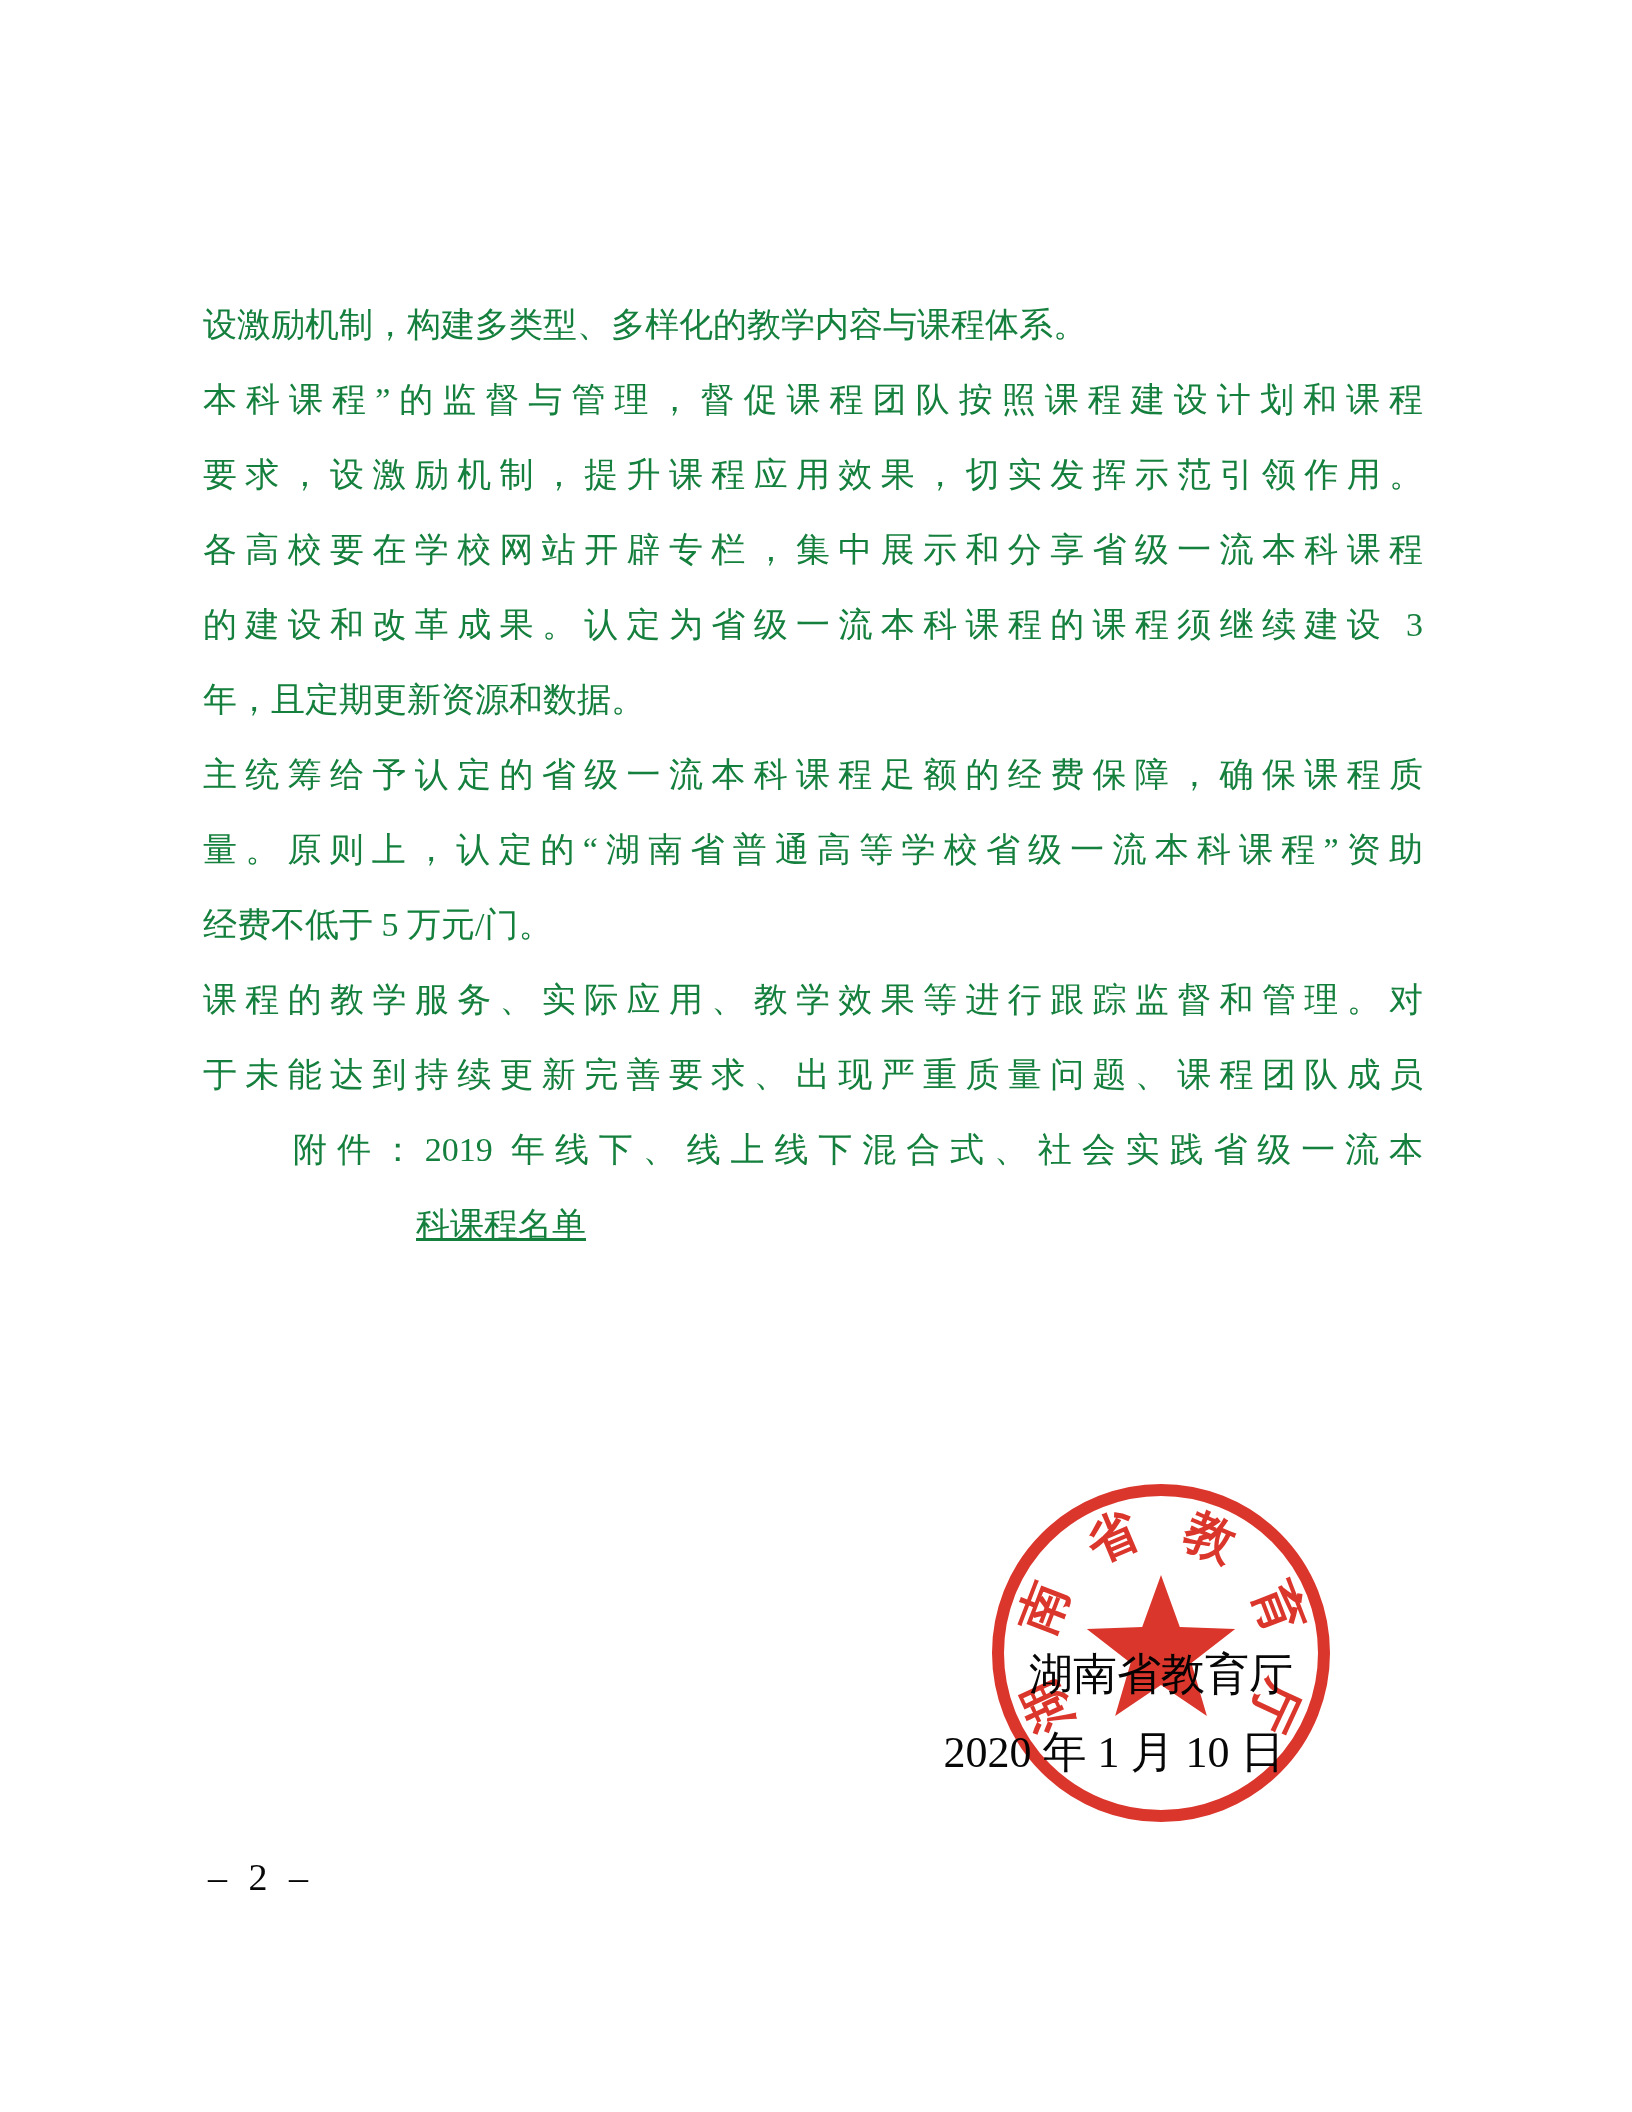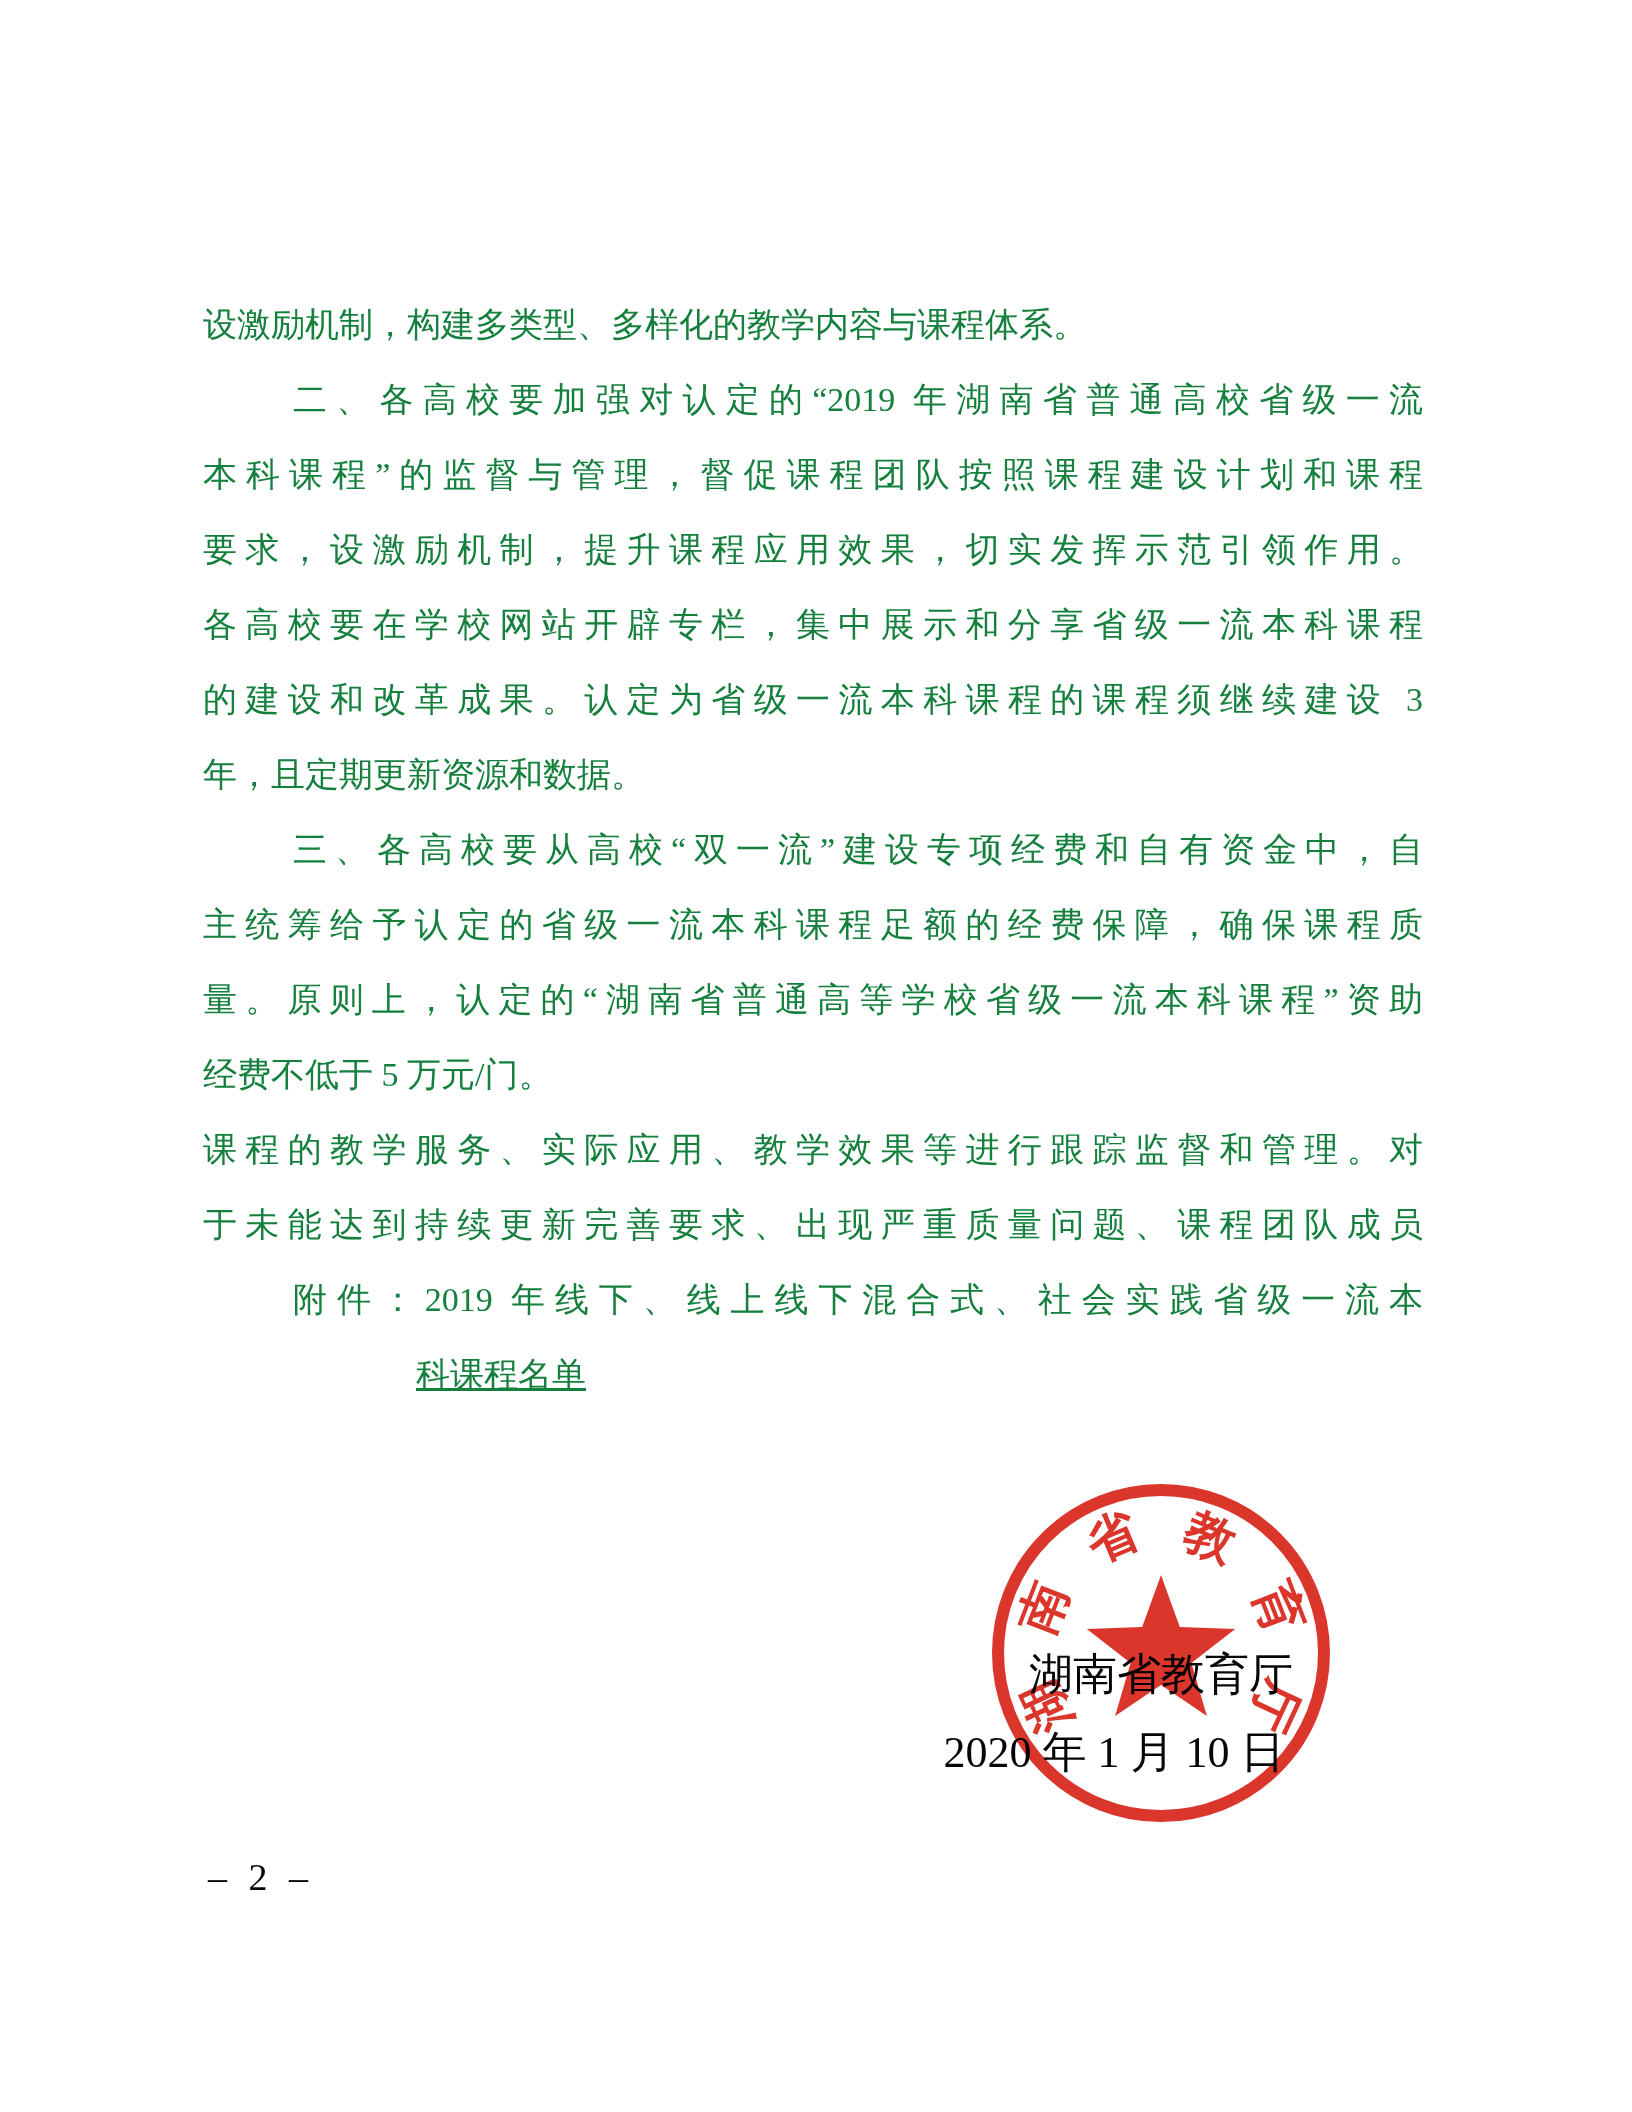--- a/index.html
+++ b/index.html
@@ -92,27 +92,25 @@
     color: #070707;
   }
 </style>
 </head>
 <body>
 
 <div class="page">
 
   <div class="textblock">
     <div class="line">设激励机制，构建多类型、多样化的教学内容与课程体系。</div>
-    <div class="line justify indent">二、各高校要加强对认定的“2019 年湖南省普通高校省级一流</div>
     <div class="line justify">本科课程”的监督与管理，督促课程团队按照课程建设计划和课程</div>
     <div class="line justify">要求，设激励机制，提升课程应用效果，切实发挥示范引领作用。</div>
     <div class="line justify">各高校要在学校网站开辟专栏，集中展示和分享省级一流本科课程</div>
     <div class="line justify">的建设和改革成果。认定为省级一流本科课程的课程须继续建设 3</div>
     <div class="line">年，且定期更新资源和数据。</div>
-    <div class="line justify indent">三、各高校要从高校“双一流”建设专项经费和自有资金中，自</div>
     <div class="line justify">主统筹给予认定的省级一流本科课程足额的经费保障，确保课程质</div>
     <div class="line justify">量。原则上，认定的“湖南省普通高等学校省级一流本科课程”资助</div>
     <div class="line">经费不低于 5 万元/门。</div>
     <div class="line justify">课程的教学服务、实际应用、教学效果等进行跟踪监督和管理。对</div>
     <div class="line justify">于未能达到持续更新完善要求、出现严重质量问题、课程团队成员</div>
     <div class="line justify indent">附件：2019 年线下、线上线下混合式、社会实践省级一流本</div>
     <div class="line indent2">科课程名单</div>
   </div>
 
   <div class="signature">湖南省教育厅</div>

